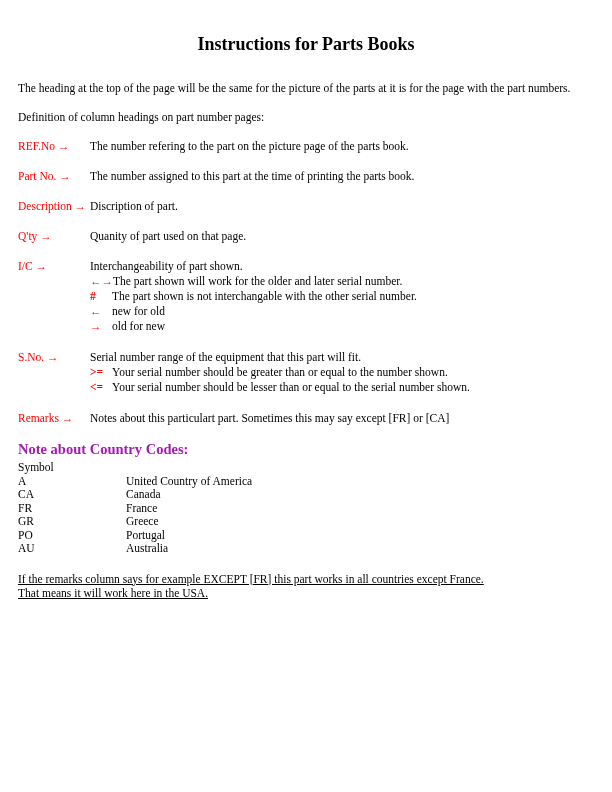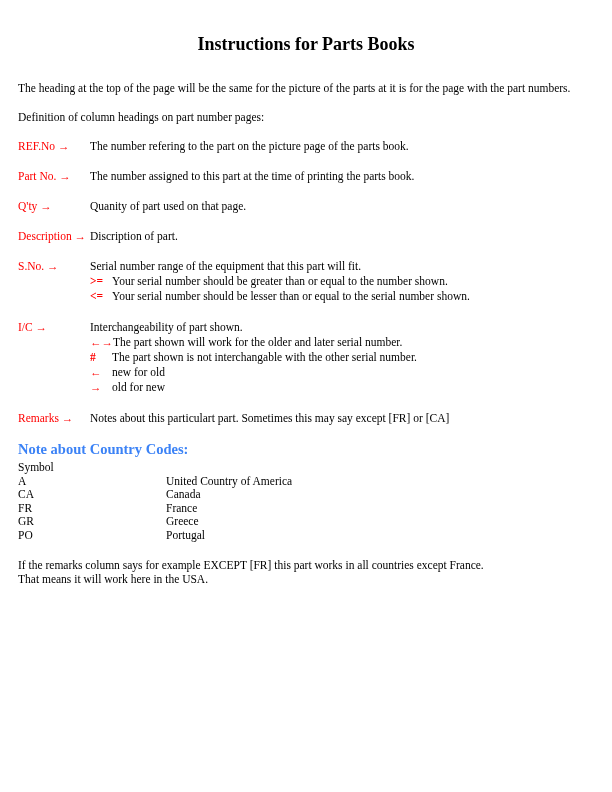--- a/index.html
+++ b/index.html
@@ -57,33 +57,33 @@
   }
   .sub-sym {
     flex: 0 0 22px;
     color: #ff0000;
     font-weight: bold;
     white-space: nowrap;
   }
   .sub-text { flex: 1; }
   .extra-gap { margin-top: 10px; }
   .section-heading {
-    color: #3b82f6;
+    color: #a21caf;
     font-weight: bold;
     font-size: 14.5px;
     margin: 10px 0 3px 0;
   }
   .country-table {
     margin: 0 0 16px 0;
     line-height: 13.5px;
   }
-  .ct-row { display: flex; gap: 40px; }
+  .ct-row { display: flex; }
   .ct-symbol { flex: 0 0 108px; }
   .ct-country { flex: 1; }
-  .closing { margin-top: 8px; line-height: 14px; }
+  .closing { margin-top: 8px; line-height: 14px; text-decoration: underline; }
 </style>
 </head>
 <body>
 
 <div class="page">
 
   <h1 class="title">Instructions for Parts Books</h1>
 
   <p class="para">The heading at the top of the page will be the same for the picture of the parts at it is for the page with the part numbers.</p>
 
@@ -93,42 +93,27 @@
     <span class="term"><span>REF.No</span>&nbsp;<span class="arrow">→</span></span>
     <span class="def-text">The number refering to the part on the picture page of the parts book.</span>
   </div>
 
   <div class="def-row">
     <span class="term"><span>Part No.</span>&nbsp;<span class="arrow">→</span></span>
     <span class="def-text">The number assigned to this part at the time of printing the parts book.</span>
   </div>
 
   <div class="def-row">
-    <span class="term"><span>Q'ty</span>&nbsp;<span class="arrow">→</span></span>
-    <span class="def-text">Quanity of part used on that page.</span>
-  </div>
-
-  <div class="def-row">
     <span class="term"><span>Description</span>&nbsp;<span class="arrow">→</span></span>
     <span class="def-text">Discription of part.</span>
   </div>
 
-  <div class="def-block">
-    <div class="def-row">
-      <span class="term"><span>S.No.</span>&nbsp;<span class="arrow">→</span></span>
-      <span class="def-text">Serial number range of the equipment that this part will fit.</span>
-    </div>
-    <div class="sub-row">
-      <span class="sub-sym">&gt;=</span>
-      <span class="sub-text">Your serial number should be greater than or equal to the number shown.</span>
-    </div>
-    <div class="sub-row">
-      <span class="sub-sym">&lt;=</span>
-      <span class="sub-text">Your serial number should be lesser than or equal to the serial number shown.</span>
-    </div>
+  <div class="def-row">
+    <span class="term"><span>Q'ty</span>&nbsp;<span class="arrow">→</span></span>
+    <span class="def-text">Quanity of part used on that page.</span>
   </div>
 
   <div class="def-block">
     <div class="def-row">
       <span class="term"><span>I/C</span>&nbsp;<span class="arrow">→</span></span>
       <span class="def-text">Interchangeability of part shown.</span>
     </div>
     <div class="sub-row">
       <span class="sub-sym">←→</span>
       <span class="sub-text">The part shown will work for the older and later serial number.</span>
@@ -137,20 +122,35 @@
       <span class="sub-sym">#</span>
       <span class="sub-text">The part shown is not interchangable with the other serial number.</span>
     </div>
     <div class="sub-row">
       <span class="sub-sym">←</span>
       <span class="sub-text">new for old</span>
     </div>
     <div class="sub-row">
       <span class="sub-sym">→</span>
       <span class="sub-text">old for new</span>
+    </div>
+  </div>
+
+  <div class="def-block">
+    <div class="def-row">
+      <span class="term"><span>S.No.</span>&nbsp;<span class="arrow">→</span></span>
+      <span class="def-text">Serial number range of the equipment that this part will fit.</span>
+    </div>
+    <div class="sub-row">
+      <span class="sub-sym">&gt;=</span>
+      <span class="sub-text">Your serial number should be greater than or equal to the number shown.</span>
+    </div>
+    <div class="sub-row">
+      <span class="sub-sym">&lt;=</span>
+      <span class="sub-text">Your serial number should be lesser than or equal to the serial number shown.</span>
     </div>
   </div>
 
   <div class="def-row extra-gap">
     <span class="term"><span>Remarks</span>&nbsp;<span class="arrow">→</span></span>
     <span class="def-text">Notes about this particulart part. Sometimes this may say except [FR] or [CA]</span>
   </div>
 
   <h2 class="section-heading">Note about Country Codes:</h2>
 
@@ -172,20 +172,24 @@
       <span class="ct-country">France</span>
     </div>
     <div class="ct-row">
       <span class="ct-symbol">GR</span>
       <span class="ct-country">Greece</span>
     </div>
     <div class="ct-row">
       <span class="ct-symbol">PO</span>
       <span class="ct-country">Portugal</span>
     </div>
+    <div class="ct-row">
+      <span class="ct-symbol">AU</span>
+      <span class="ct-country">Australia</span>
+    </div>
   </div>
 
   <div class="closing">
     <div>If the remarks column says for example EXCEPT [FR] this part works in all countries except France.</div>
     <div>That means it will work here in the USA.</div>
   </div>
 
 </div>
 
 </body></html>

